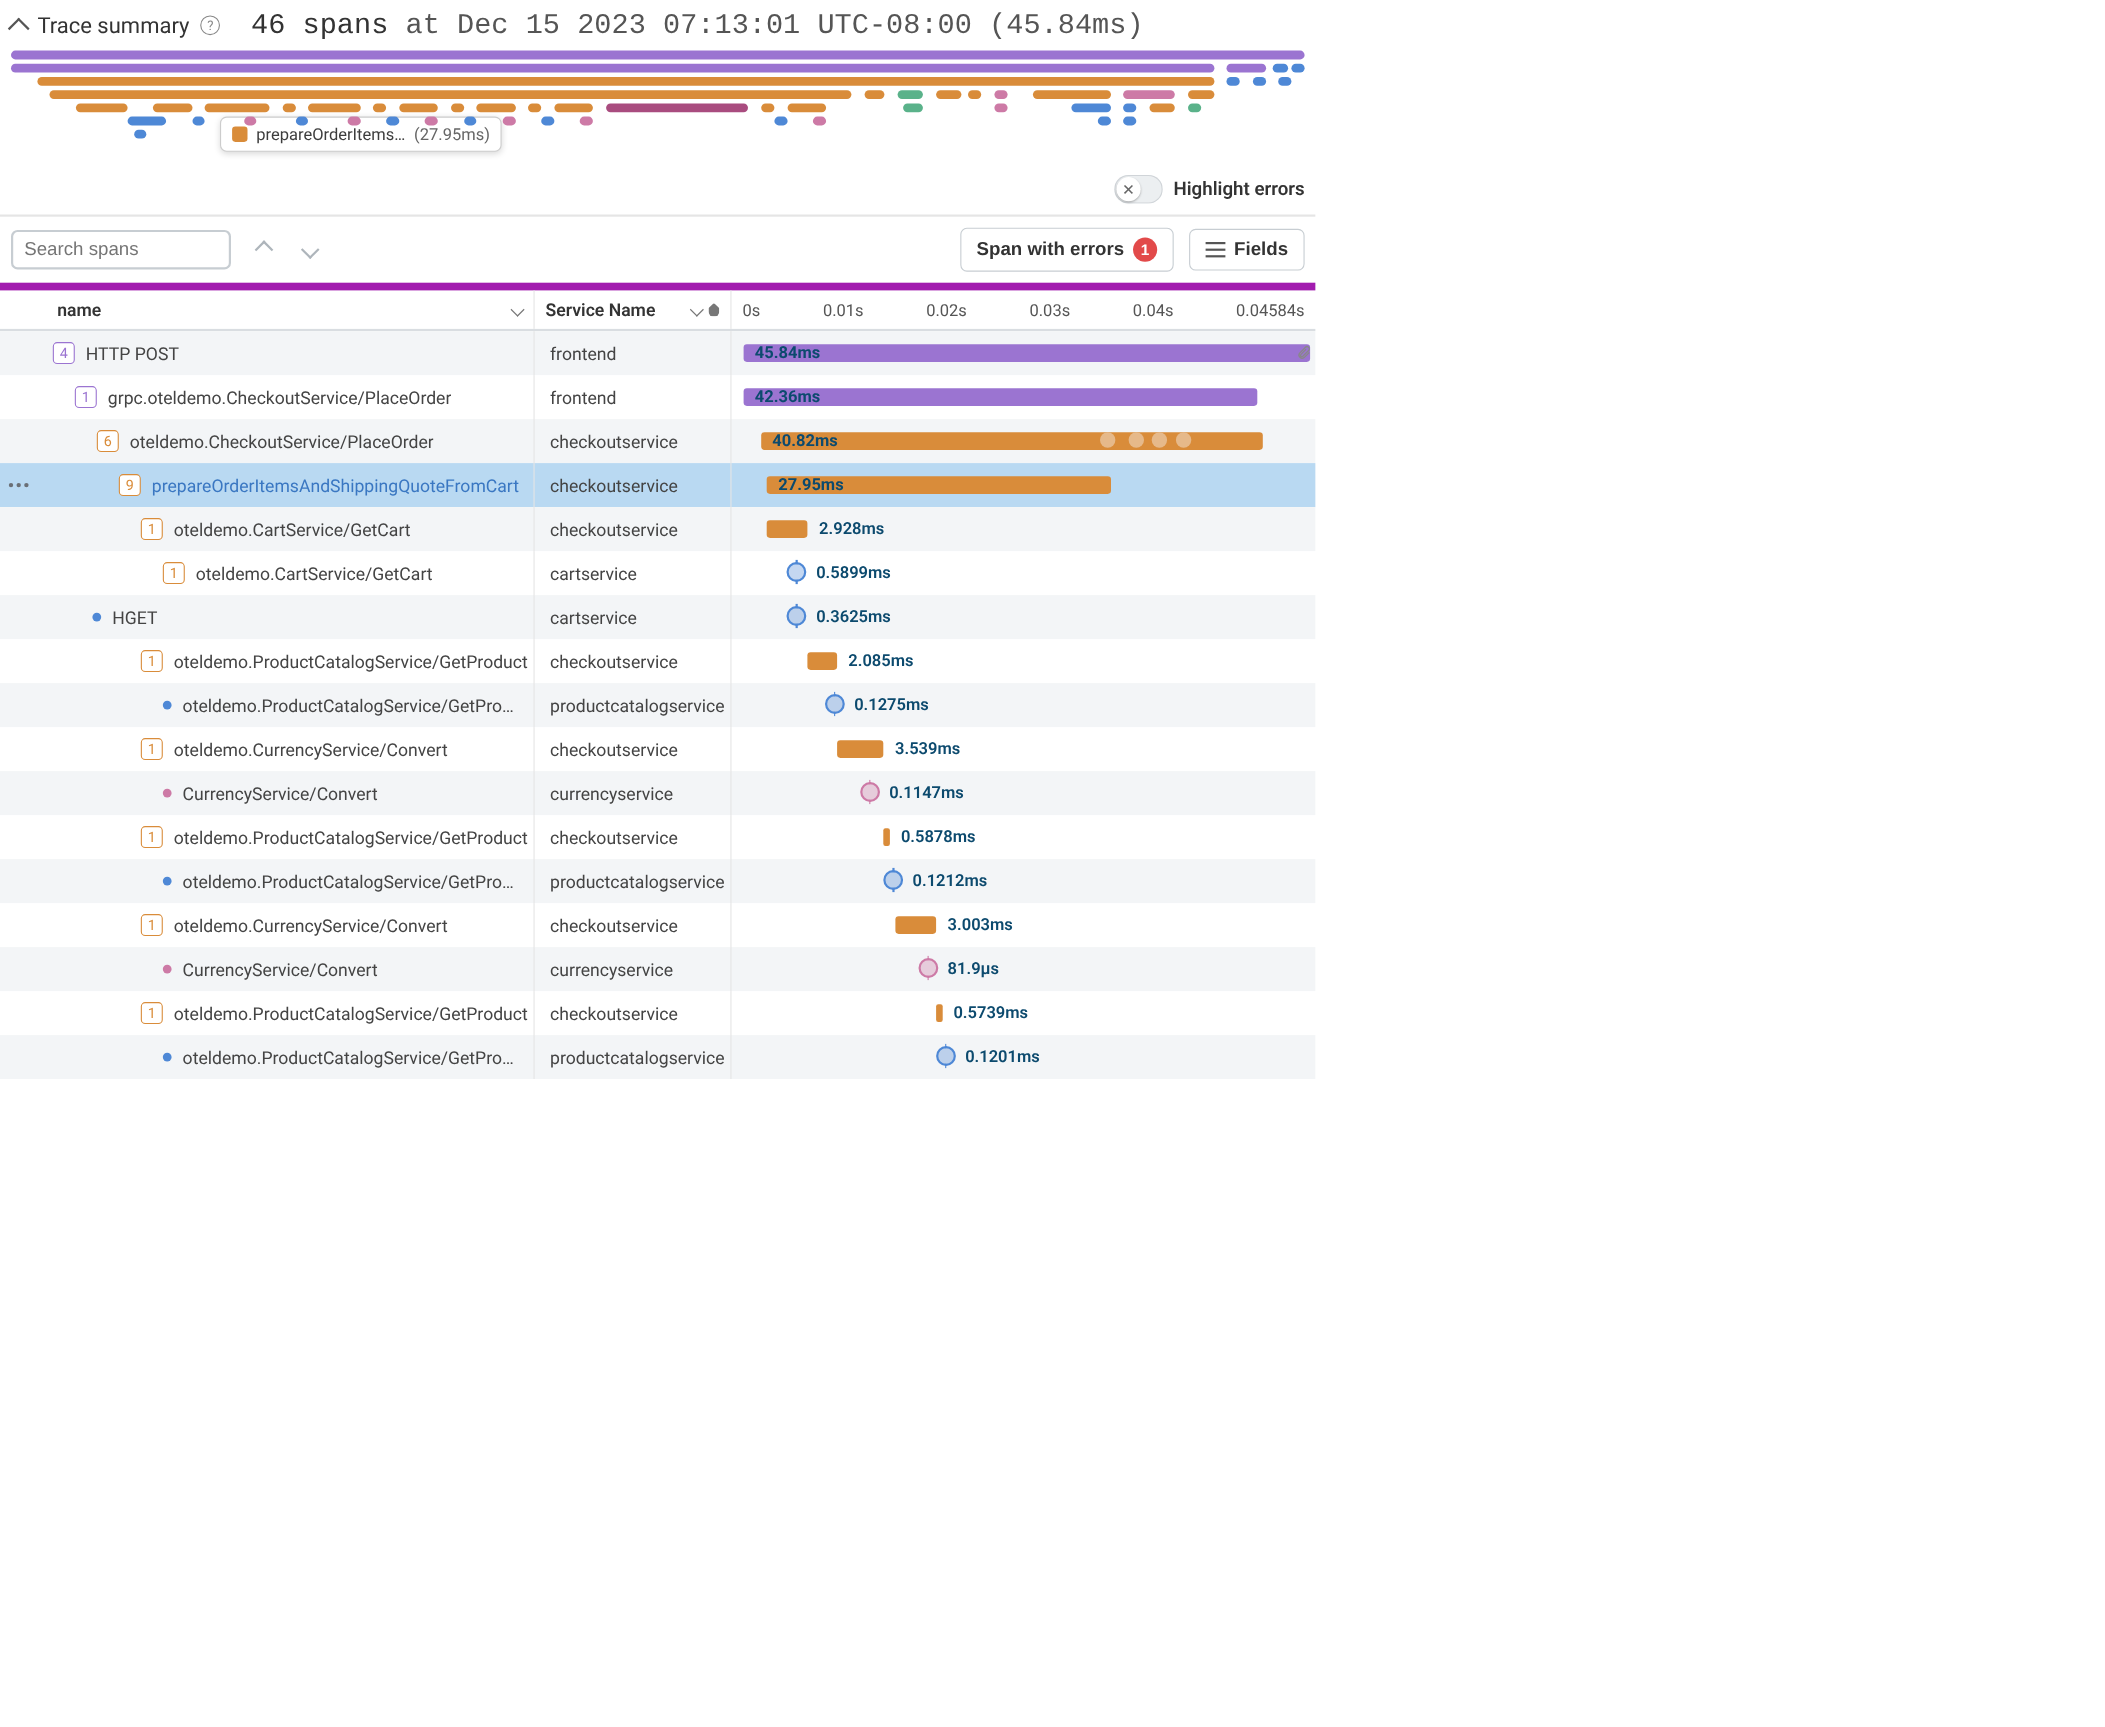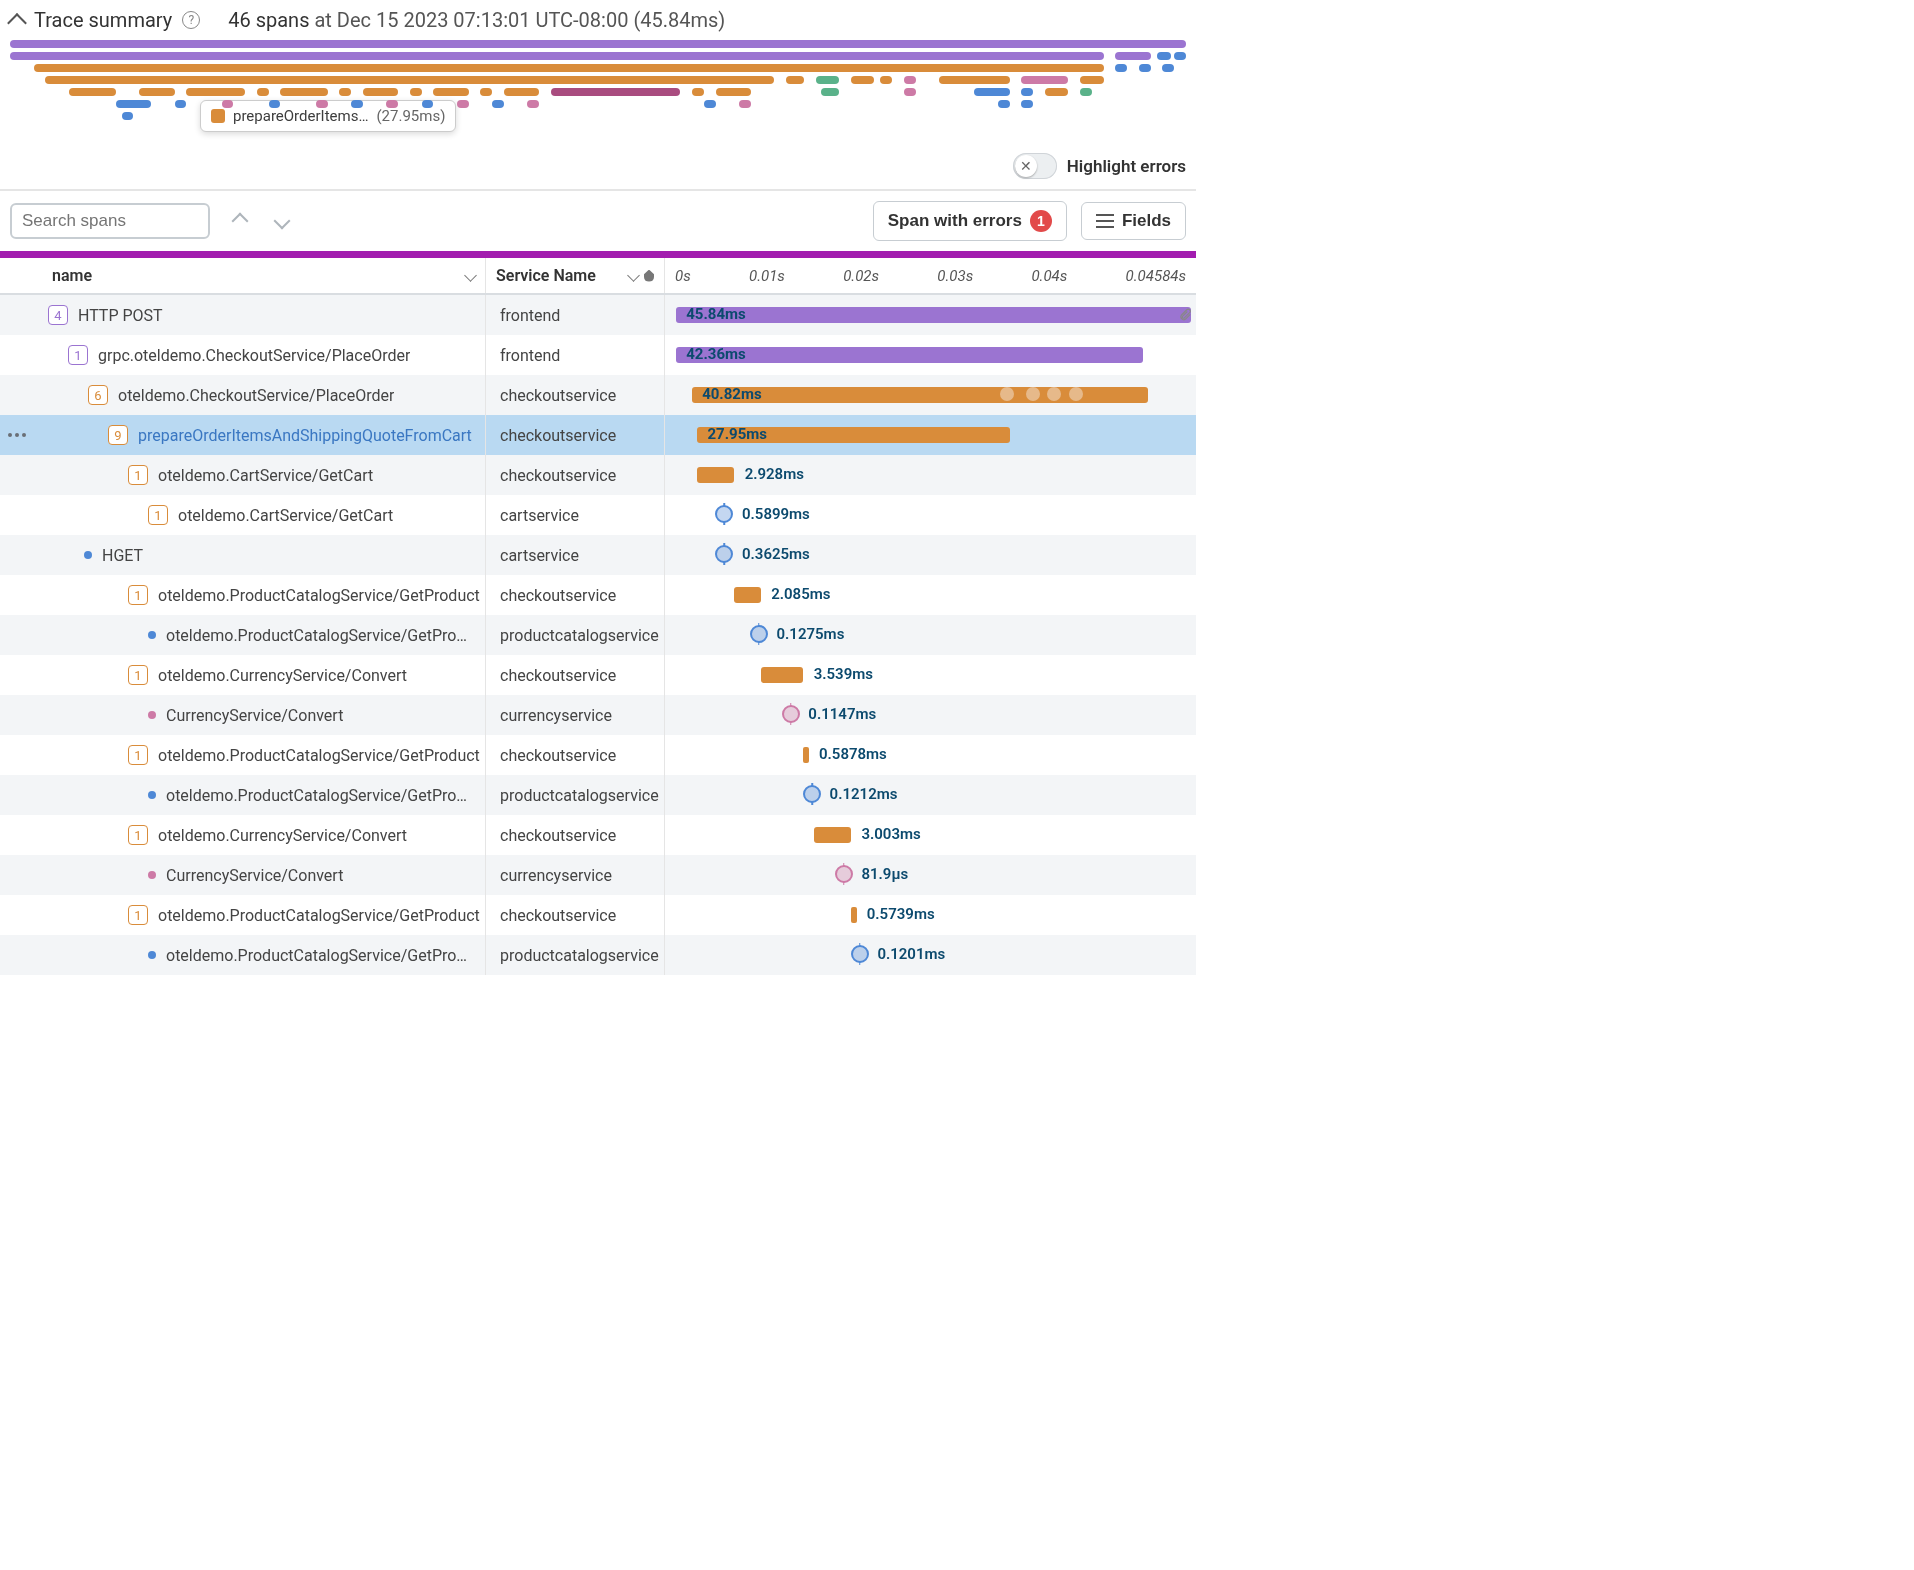--- a/index.html
+++ b/index.html
@@ -22,21 +22,21 @@
     transform: rotate(45deg);
     margin-top: 6px;
     cursor: pointer;
   }
   .title { font-size: 20px; color: #333; }
   .help-circle {
     width:18px;height:18px;border:1.5px solid #888;border-radius:50%;
     display:inline-flex;align-items:center;justify-content:center;
     font-size:12px;color:#888;
   }
-  .subtitle { font-size: 20px; color:#555; margin-left: 18px;}
+  .subtitle { font-size: 26px; color:#555; margin-left: 18px; font-family: Liberation Mono, monospace;}
   .subtitle .count { color:#333; }
   .minimap {
     position: relative;
     height: 105px;
     margin: 2px 10px 0 10px;
   }
   .minimap .lane {
     position:absolute; height:8px; border-radius:4px;
   }
   .tooltip {
@@ -107,21 +107,20 @@
   .col-name { padding-left:52px !important; justify-content:space-between;}
   .col-service { border-left:1px solid #e5e5e5; border-right:1px solid #e5e5e5; justify-content:space-between;}
   .sort-chev {
     width:9px;height:9px;border-left:1.8px solid #777;border-bottom:1.8px solid #777;
     transform:rotate(-45deg);
   }
   .drop-icon {width:10px;height:12px;background:#777;clip-path:polygon(50% 0,100% 40%,100% 100%,0 100%,0 40%);border-radius:0 0 6px 6px;}
   .timeline-head {
     display:flex;justify-content:space-between;font-weight:400;font-size:15px;color:#555;
     padding-top:9px !important;
-    font-style:italic;
   }
   .rows { }
   .row {
     display:grid;
     grid-template-columns: 485px 180px 1fr;
     height:40px;
   }
   .row:nth-child(odd){ background:#f3f5f7;}
   .row.selected { background:#b9d9f2;}
   .row .cell { display:flex;align-items:center; overflow:hidden;}

